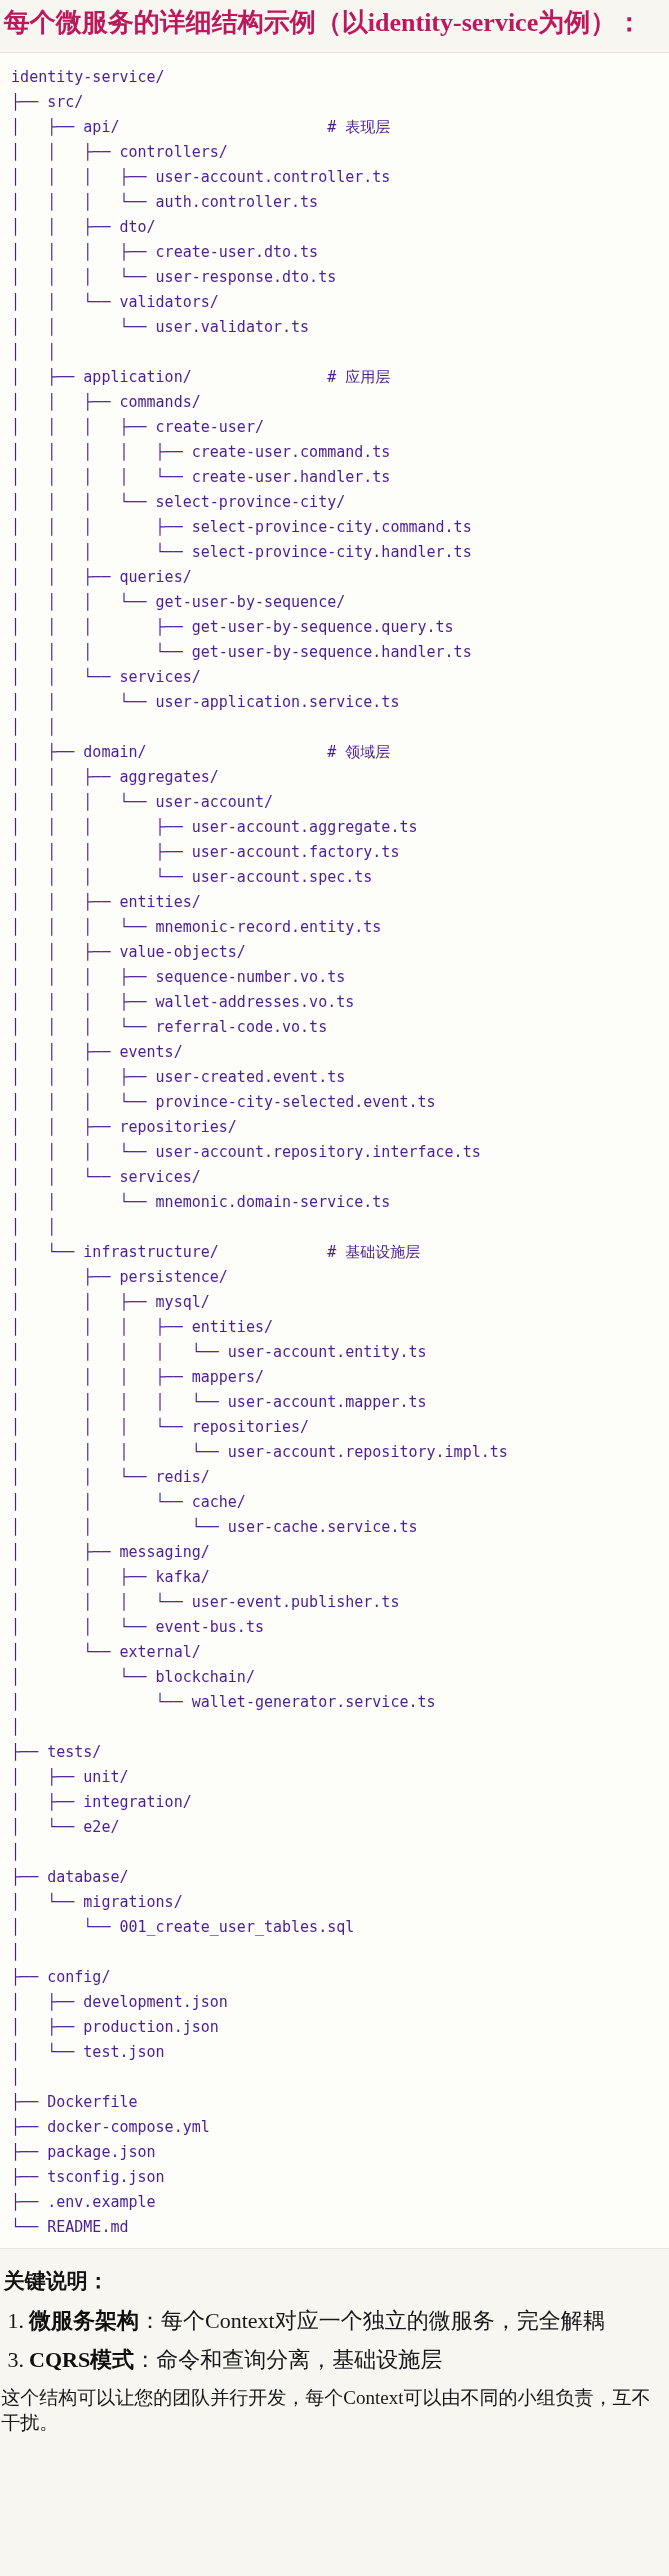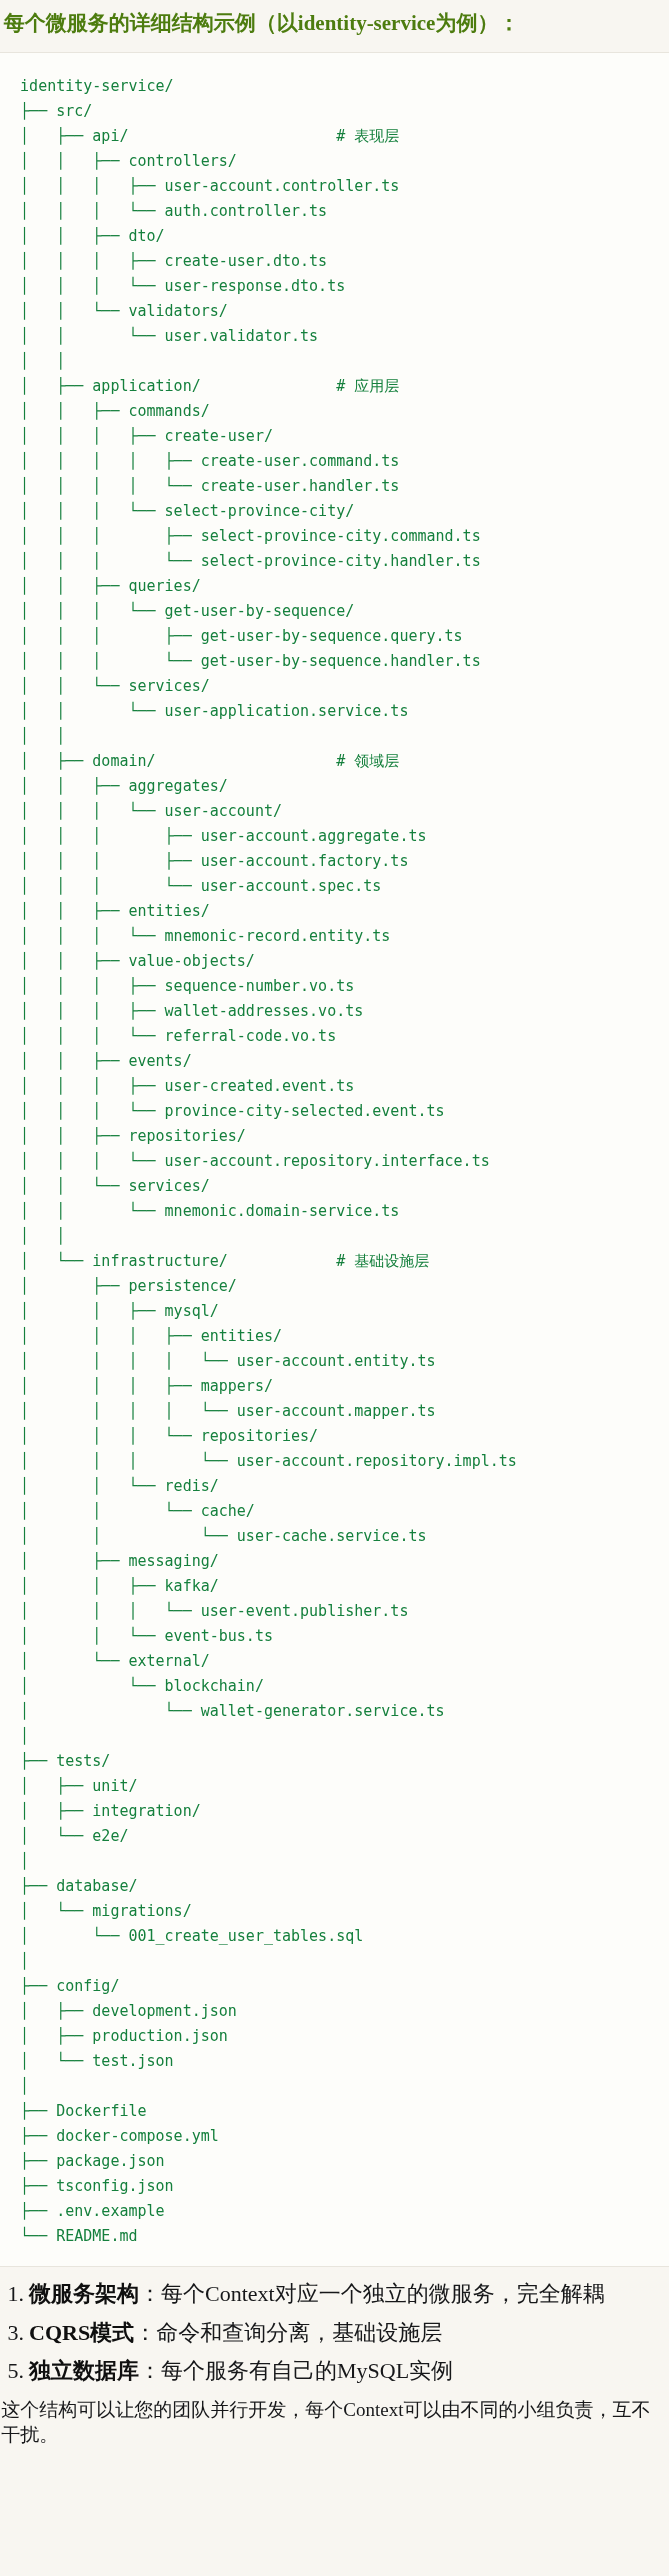--- a/index.html
+++ b/index.html
@@ -7,41 +7,41 @@
     width: 669px;
     min-height: 2576px;
     background: #f8f6f1;
     color: #17181a;
     font-family: "Liberation Serif", serif;
     box-sizing: border-box;
   }
   .page { padding: 10px 0 11.3px 0; }
 
   .page-title {
-    font-size: 21px;
+    font-size: 26px;
     line-height: 26px;
     font-weight: bold;
     margin: 0 6.3px 0 3.8px;
-    color: #4d7c0f;
+    color: #be185d;
     font-family: "Liberation Serif", serif;
   }
 
   .codeblock {
     margin-top: 16.3px;
     background: #fdfdfa;
     border-top: 0.6px solid #e8e5dd;
     border-bottom: 0.6px solid #e8e5dd;
   }
   .codeblock pre {
-    margin: 12px;
+    margin: 3px;
     padding: 8.8px 5px 5px 8.1px;
     font-family: "DejaVu Sans Mono", monospace;
     font-size: 15px;
     line-height: 25px;
-    color: #15803d;
+    color: #4c1d95;
     white-space: pre;
     overflow: hidden;
   }
 
   .notes-heading {
     font-size: 21px;
     line-height: 26px;
     font-weight: bold;
     margin: 19px 0 0 3.8px;
     color: #121212;
@@ -153,27 +153,25 @@
 │   └── test.json
 │
 ├── Dockerfile
 ├── docker-compose.yml
 ├── package.json
 ├── tsconfig.json
 ├── .env.example
 └── README.md</pre>
   </div>
 
+  <h2 class="notes-heading">关键说明：</h2>
 
   <p class="note">
     <span class="num">1.</span><strong>微服务架构</strong><span>：每个Context对应一个独立的微服务，完全解耦</span>
   </p>
   <p class="note">
     <span class="num">3.</span><strong>CQRS模式</strong><span>：命令和查询分离，基础设施层</span>
-  </p>
-  <p class="note">
-    <span class="num">5.</span><strong>独立数据库</strong><span>：每个服务有自己的MySQL实例</span>
   </p>
 
   <p class="footer-para">这个结构可以让您的团队并行开发，每个Context可以由不同的小组负责，互不干扰。</p>
 
 </div>
 
 
 </body></html>

